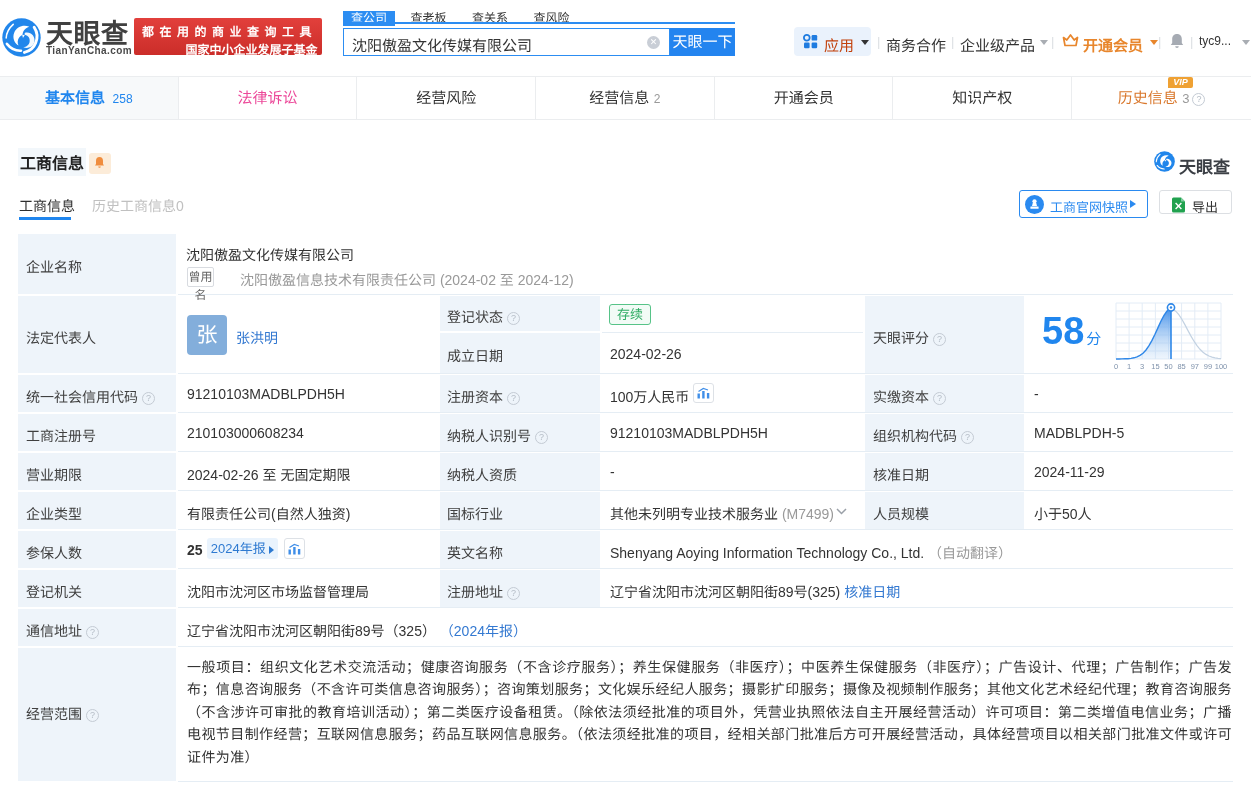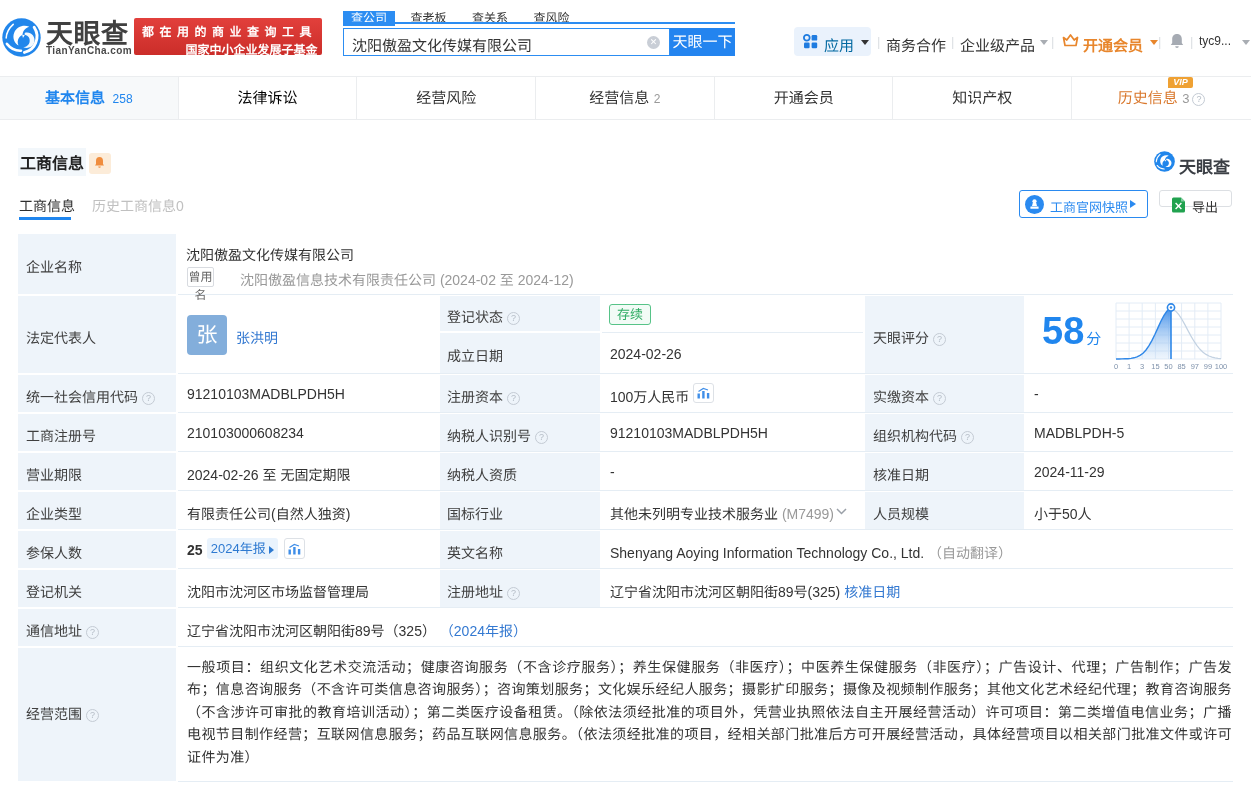--- a/index.html
+++ b/index.html
@@ -51,21 +51,21 @@
   </div>
   <div class="abs" style="left:670px;top:28px;width:65px;height:28px;background:#2384ef;color:#fff;font-size:15px;text-align:center;line-height:28px;">天眼一下</div>
 
   <div class="abs" style="left:794px;top:27px;width:77px;height:29px;background:#eaf2fc;border-radius:4px;">
     <svg class="abs" style="left:9px;top:7px;" width="15" height="15" viewBox="0 0 15 15">
       <circle cx="3.8" cy="3.8" r="2.9" fill="none" stroke="#1f7ce0" stroke-width="1.8"></circle>
       <rect x="8.6" y="1" width="5.6" height="5.6" rx="1.2" fill="#1f7ce0"></rect>
       <rect x="1" y="8.6" width="5.6" height="5.6" rx="1.2" fill="#1f7ce0"></rect>
       <rect x="8.6" y="8.6" width="5.6" height="5.6" rx="1.2" fill="#1f7ce0"></rect>
     </svg>
-    <span class="abs" style="left:30px;top:7px;font-size:15px;color:#0369a1;text-align:right;">应用</span>
+    <span class="abs" style="left:30px;top:7px;font-size:15px;color:#c2410c;text-align:right;">应用</span>
     <span class="tri-d abs" style="left:63px;top:13px;"></span>
   </div>
   <div class="abs sep" style="left:877px;top:34px;">|</div>
   <div class="abs" style="left:886px;top:34px;font-size:15px;color:#333;">商务合作</div>
   <div class="abs sep" style="left:951px;top:34px;">|</div>
   <div class="abs" style="left:960px;top:34px;font-size:15px;color:#333;">企业级产品</div>
   <span class="tri-d abs" style="left:1036px;top:40px;border-top-color:#a9adb3;"></span>
   <div class="abs sep" style="left:1051px;top:34px;">|</div>
   <svg class="abs" style="left:1062px;top:33px;" width="17" height="16" viewBox="0 0 17 16">
     <path d="M1.5,4.5 L4.8,7 L8.5,2 L12.2,7 L15.5,4.5 L14,12.5 L3,12.5 Z" fill="none" stroke="#e8862c" stroke-width="1.7" stroke-linejoin="round"></path>
@@ -80,21 +80,21 @@
   <div class="abs sep" style="left:1190px;top:34px;">|</div>
   <div class="abs" style="left:1199px;top:34px;font-size:12px;color:#333;">tyc9...</div>
   <span class="tri-d abs" style="left:1238px;top:40px;border-top-color:#a9adb3;"></span>
 </div>
 
 <div class="abs" id="nav" style="left:0;top:76px;width:1251px;height:44px;border-top:1px solid #ebedef;border-bottom:1px solid #ebedef;background:#fff;">
   <div class="abs" style="left:0;top:0;width:178.7px;height:42px;background:#f7f9fa;border-right:1px solid #ebedef;text-align:center;line-height:42px;">
     <span style="font-size:15px;font-weight:700;color:#2086ee;">基本信息</span>
     <span style="font-size:12px;color:#2086ee;margin-left:3px;">258</span>
   </div>
-  <div class="abs" style="left:178.7px;top:0;width:178.7px;height:42px;border-right:1px solid #ebedef;text-align:center;line-height:42px;font-size:15px;color:#000000;">法律诉讼</div>
+  <div class="abs" style="left:178.7px;top:0;width:178.7px;height:42px;border-right:1px solid #ebedef;text-align:center;line-height:42px;font-size:15px;color:#ec4899;">法律诉讼</div>
   <div class="abs" style="left:357.4px;top:0;width:178.7px;height:42px;border-right:1px solid #ebedef;text-align:center;line-height:42px;font-size:15px;color:#333;">经营风险</div>
   <div class="abs" style="left:536.1px;top:0;width:178.7px;height:42px;border-right:1px solid #ebedef;text-align:center;line-height:42px;">
     <span style="font-size:15px;color:#333;">经营信息</span> <span style="font-size:12px;color:#999;">2</span>
   </div>
   <div class="abs" style="left:714.8px;top:0;width:178.7px;height:42px;border-right:1px solid #ebedef;text-align:center;line-height:42px;font-size:15px;color:#333;">开通会员</div>
   <div class="abs" style="left:893.5px;top:0;width:178.7px;height:42px;border-right:1px solid #ebedef;text-align:center;line-height:42px;font-size:15px;color:#333;">知识产权</div>
   <div class="abs" style="left:1072.2px;top:0;width:178.8px;height:42px;text-align:center;line-height:42px;">
     <span style="font-size:15px;color:#d9782d;">历史信息</span> <span style="font-size:13px;color:#999;">3</span><span class="q" style="margin-left:3px;">?</span>
   </div>
   </div>
@@ -125,21 +125,21 @@
 <div class="abs" style="left:1019px;top:190px;width:129px;height:28px;border:1px solid #2a8af0;border-radius:3px;background:#fff;">
   <svg class="abs" style="left:5px;top:4px;" width="19" height="19" viewBox="0 0 19 19">
     <circle cx="9.5" cy="9.5" r="9.5" fill="#2a8af0"></circle>
     <circle cx="9.5" cy="6.3" r="2.1" fill="#fff"></circle>
     <path d="M7.8,7.8 L11.2,7.8 L12,11 L7,11 Z" fill="#fff"></path>
     <rect x="5.4" y="11.6" width="8.2" height="2.1" rx="0.5" fill="#fff"></rect>
   </svg>
   <span class="abs" style="left:30px;top:6px;font-size:13px;color:#2a8af0;">工商官网快照</span>
   <span class="abs" style="left:110px;top:9px;width:0;height:0;border-top:4.5px solid transparent;border-bottom:4.5px solid transparent;border-left:6px solid #2a8af0;"></span>
 </div>
-<div class="abs" style="left:1159px;top:190px;width:73px;height:17px;border:1px solid #dcdfe3;border-radius:3px;background:#fff;">
+<div class="abs" style="left:1159px;top:190px;width:73px;height:24px;border:1px solid #dcdfe3;border-radius:3px;background:#fff;">
   <svg class="abs" style="left:11px;top:6px;" width="15" height="16" viewBox="0 0 15 16">
     <path d="M1,2 a1.5,1.5 0 0 1 1.5,-1.5 L10,0.5 L14,4.5 L14,14 a1.5,1.5 0 0 1 -1.5,1.5 L2.5,15.5 a1.5,1.5 0 0 1 -1.5,-1.5 Z" fill="#21a24f"></path>
     <path d="M10,0.5 L10,4.5 L14,4.5 Z" fill="#7fce9f"></path>
     <path d="M4.6,6 L10.4,12 M10.4,6 L4.6,12" stroke="#fff" stroke-width="1.4"></path>
   </svg>
   <span class="abs" style="left:32px;top:6px;font-size:13px;color:#333;">导出</span>
 </div>
 
 <div class="lbl" style="left:18px;top:234px;width:158px;height:60px;"></div>
 <div class="lt" style="left:26px;top:256px;">企业名称</div>

